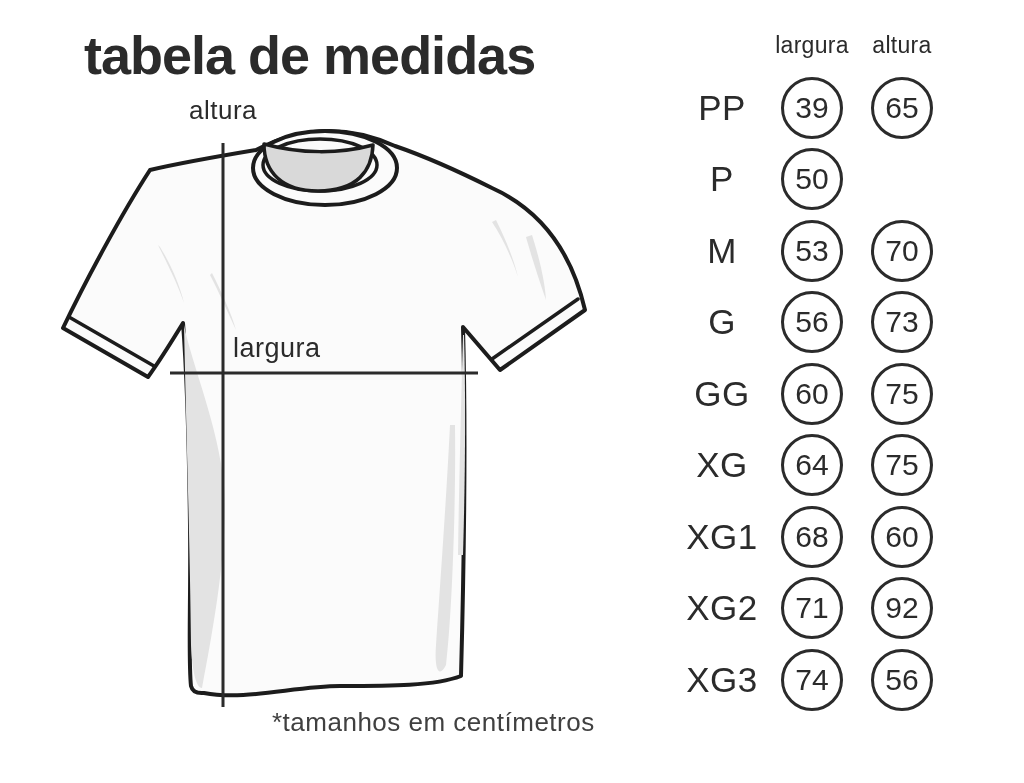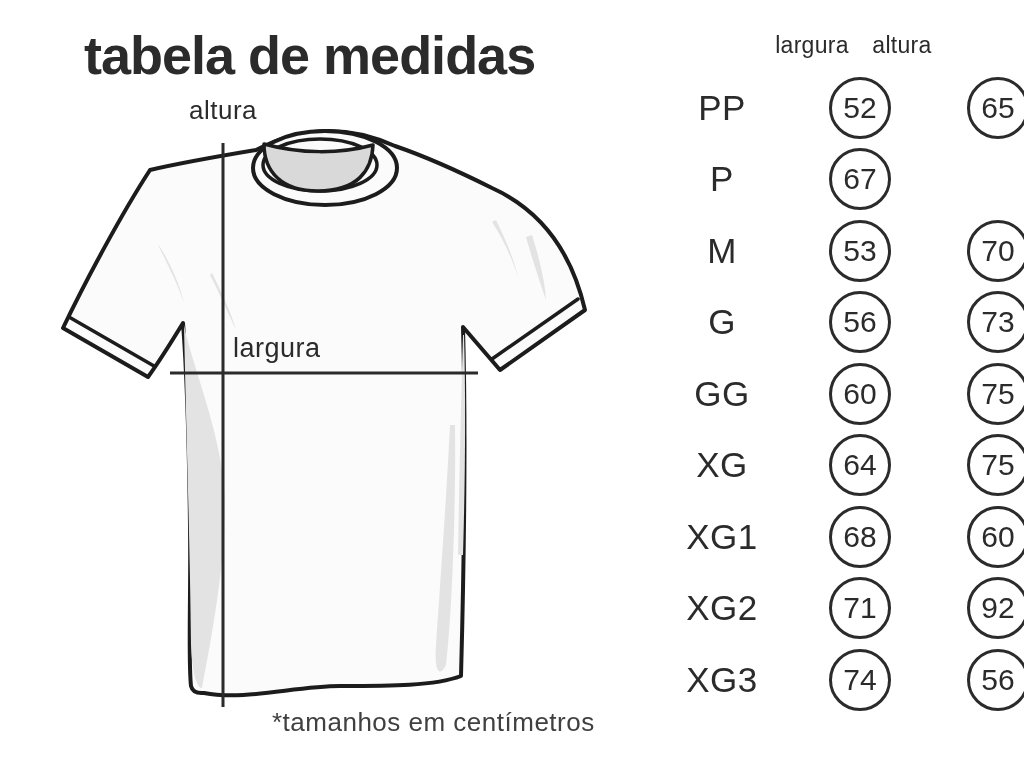--- a/index.html
+++ b/index.html
@@ -74,21 +74,21 @@
     width: 270px;
   }
   .size-table .thead,
   .size-table .row {
     display: grid;
     grid-template-columns: 90px 90px 90px;
     align-items: center;
     justify-items: center;
   }
   .size-table .thead { height: 54px; }
-  .size-table .row   { height: 71.5px; gap: 48px; }
+  .size-table .row   { height: 71.5px; }
   .col-header {
     font-size: 23px;
     letter-spacing: 0.3px;
     color: #2b2b2b;
   }
   .size-label {
     font-size: 35px;
     font-weight: 500;
     color: #2b2b2b;
     letter-spacing: 0.5px;
@@ -177,31 +177,31 @@
 
     <div class="thead">
       <div></div>
       <div class="col-header">largura</div>
       <div class="col-header">altura</div>
     </div>
 
     <div class="row">
       <div class="size-label">PP</div>
       <div class="value-circle">
-          <span>52</span>
+          <span>39</span>
         </div>
       <div class="value-circle">
           <span>65</span>
         </div>
     </div>
 
     <div class="row">
       <div class="size-label">P</div>
       <div class="value-circle">
-          <span>67</span>
+          <span>50</span>
         </div>
     </div>
 
     <div class="row">
       <div class="size-label">M</div>
       <div class="value-circle">
           <span>53</span>
         </div>
       <div class="value-circle">
           <span>70</span>

